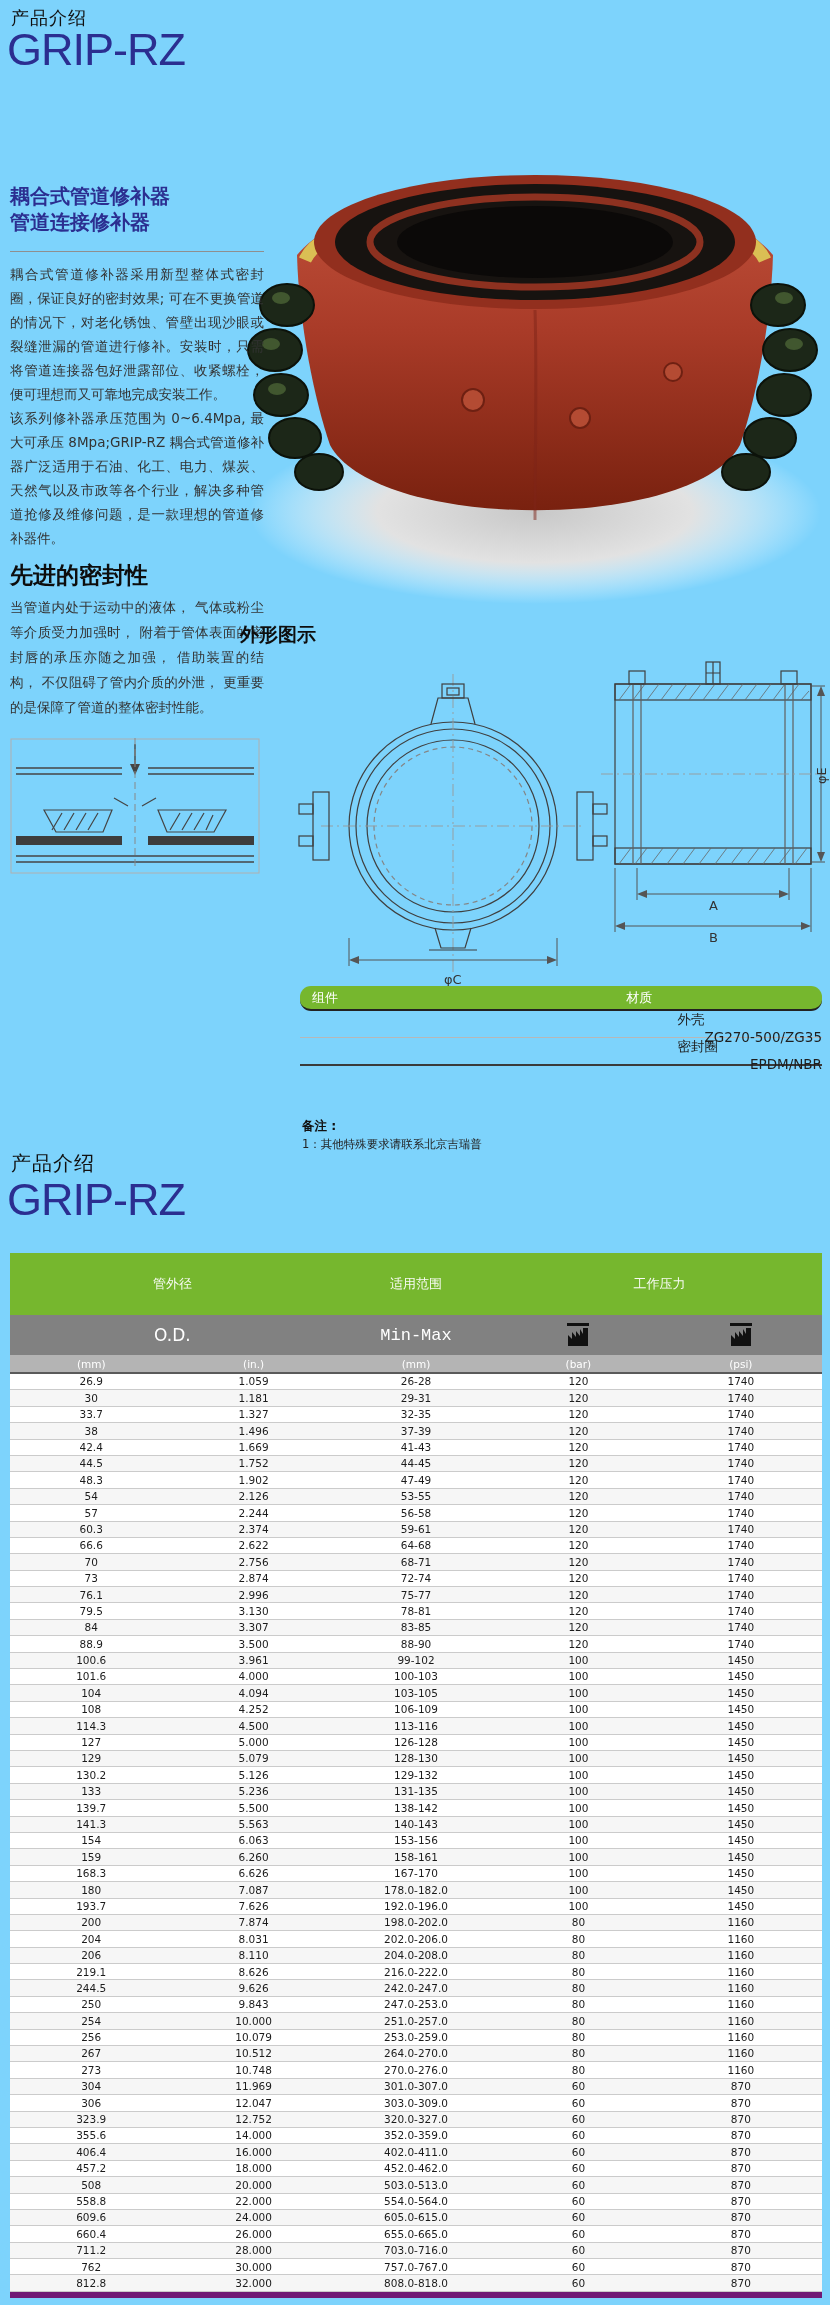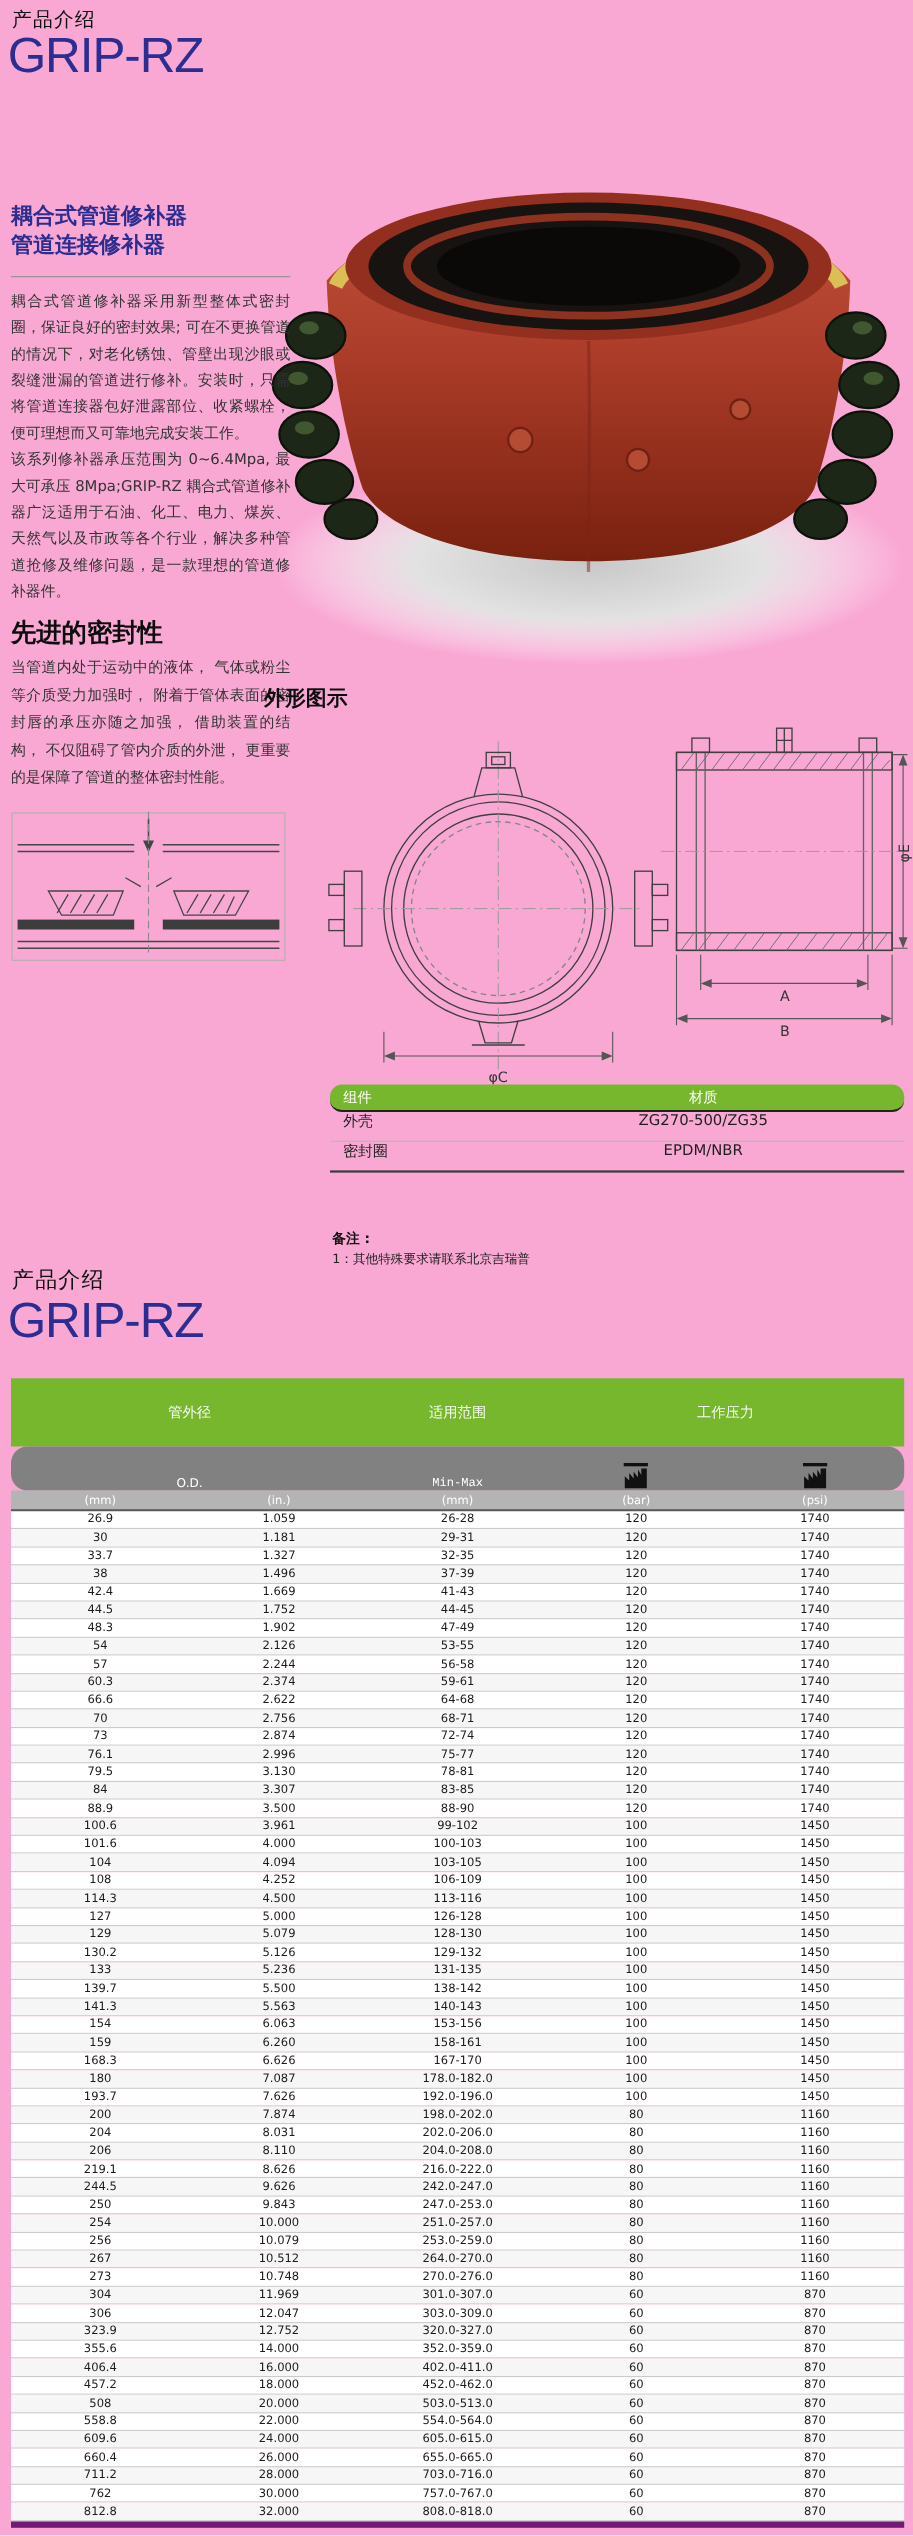--- a/index.html
+++ b/index.html
@@ -1,16 +1,16 @@
 <!DOCTYPE html>
 <html style="--green: #76b72e; --blue: #2b2e90; --dark_row: #818181; --unit_row: #b4b4b4; --photo_red: #a93b28; --photo_yellow: #dcc656;"><head>
 <meta charset="utf-8">
 <style>
   html,body{margin:0;padding:0;background:#fff;}
-  #page{position:relative;width:830px;height:2305px;background:#f9a8d4;overflow:hidden;
+  #page{position:relative;width:830px;height:2305px;background:#7dd3fc;overflow:hidden;
         font-family:"DejaVu Sans","Liberation Sans",sans-serif;color:#222;}
   .kicker{position:absolute;left:11px;font-size:18px;color:#111;letter-spacing:1px;}
   .brand{position:absolute;left:7px;font-weight:normal;font-size:45px;letter-spacing:-1px;
          color:var(--blue);font-family:"Liberation Sans","DejaVu Sans",sans-serif;}
   .k1{top:6px;} .b1{top:24px;}
   .k2{top:1150px;font-size:20px;} .b2{top:1174px;}
 
   
   .leftcol{position:absolute;left:10px;top:183px;width:254px;}
   .blue-heading{color:var(--blue);font-weight:bold;font-size:20px;line-height:26px;margin:0;}
@@ -24,35 +24,35 @@
   .outline-heading{position:absolute;left:240px;top:622px;font-size:19px;font-weight:bold;color:#0d0d0d;}
   .outline-svg{position:absolute;left:226px;top:654px;}
   .photo-svg{position:absolute;left:235px;top:70px;}
 
   
   .material-table{position:absolute;left:300px;top:986px;width:522px;border-bottom:2px solid #3a3a3a;}
   .mheader{display:flex;align-items:center;height:23px;background:var(--green);
            color:#fff;font-size:13px;border-bottom:2px solid #222;border-radius:11px;}
   .mh1{width:30%;padding-left:12px;box-sizing:border-box;}
   .mh2{flex:1;text-align:center;}
-  .mrow{display:flex;align-items:flex-start;height:26px;border-bottom:1px solid #b7b7b7;
-        font-size:13.5px;color:#1e1e1e;}
+  .mrow{display:flex;align-items:flex-end;height:26px;border-bottom:1px solid #b7b7b7;
+        font-size:13.5px;color:#1e1e1e;flex-direction:column;}
   .mrow:last-child{border-bottom:none;}
   .mc1{width:30%;padding-left:12px;box-sizing:border-box;}
   .mc2{flex:1;text-align:center;}
   .note{position:absolute;left:302px;top:1118px;}
   .note-label{font-weight:bold;font-size:12.5px;color:#111;margin:0;}
   .note-text{font-size:11.5px;color:#222;margin:2px 0 0 0;}
 
   
   .spec-table{position:absolute;left:10px;top:1253px;width:812px;border-bottom:6px solid #701a75;}
   .sgroup{display:flex;align-items:center;height:62px;background:var(--green);
           color:rgba(255,255,255,.95);font-size:13px;}
   .sg1{width:40%;text-align:center;} .sg2{width:20%;text-align:center;} .sg3{width:40%;text-align:center;}
-  .ssub{display:flex;align-items:flex-end;height:40px;background:var(--dark_row);color:#fff;font-size:11px;border-radius:15px;}
+  .ssub{display:flex;align-items:center;height:40px;background:var(--dark_row);color:#fff;font-size:17px;}
   .ss-od{width:40%;text-align:center;} .ss-mm{width:20%;text-align:center;font-family:Liberation Mono, monospace;}
   .ss-ic{width:20%;display:flex;justify-content:center;align-items:center;}
   .sunits{display:flex;align-items:center;height:17px;background:var(--unit_row);
           color:#fff;font-size:10.5px;border-bottom:2px solid #5a5a5a;}
   .sunits span{flex:1;text-align:center;}
   .srow{display:flex;align-items:center;height:16.4px;box-sizing:border-box;
         border-bottom:1px solid #cbcbcb;background:#fff;}
   .srow.alt{background:#f6f6f6;}
   .scell{flex:1;text-align:center;font-size:10.5px;line-height:1;color:#1b1b1b;}
 

